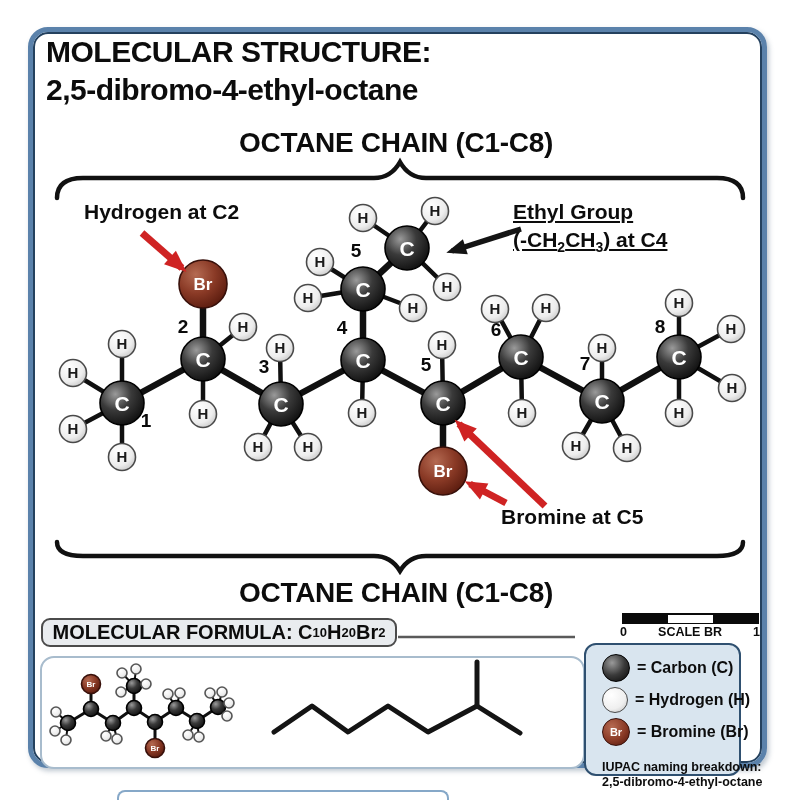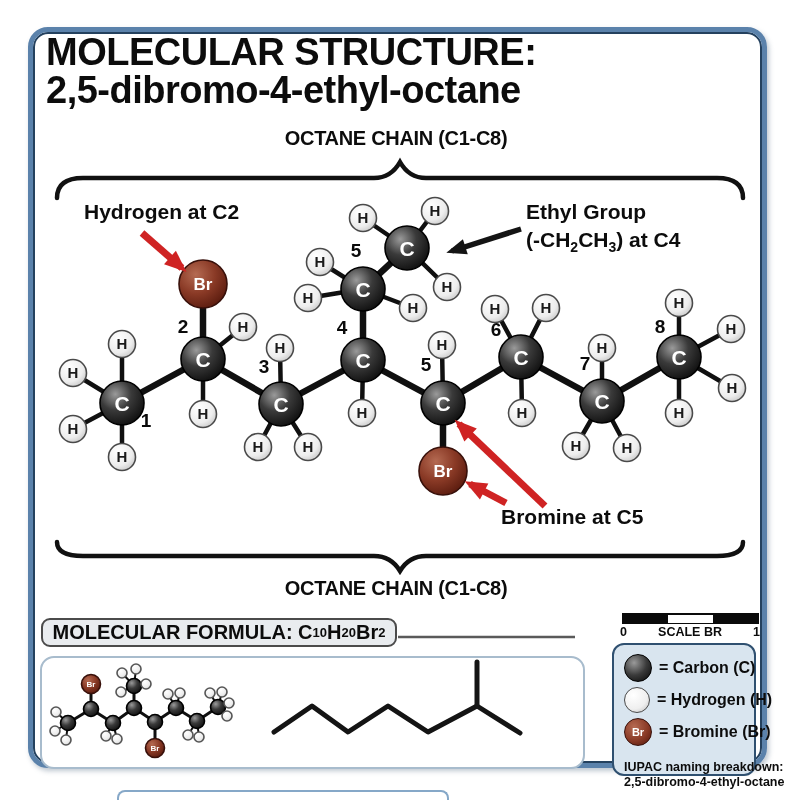--- a/index.html
+++ b/index.html
@@ -3,42 +3,42 @@
 <meta charset="utf-8">
 <style>
   html,body{margin:0;padding:0;width:800px;height:800px;overflow:hidden;background:#fff;
     font-family:"Liberation Sans",sans-serif;}
   .stage{position:relative;width:800px;height:800px;background:#fff;}
   .frame{position:absolute;left:28px;top:27px;width:739px;height:741px;border:5px solid #5b82ab;
     border-radius:20px;box-shadow:inset 0 0 0 2px #24415e,2px 3px 5px rgba(110,130,150,.45);box-sizing:border-box;}
   #gfx{position:absolute;left:0;top:0;z-index:2;pointer-events:none;}
   #gfx text{font-family:"Liberation Sans",sans-serif;font-weight:bold;}
   .txt{position:absolute;z-index:3;color:#0c0c0c;font-weight:bold;white-space:nowrap;}
-  .title{left:46px;top:33px;font-size:38px;line-height:38px;letter-spacing:-.5px;}
-  .chain-label{left:0;width:792px;text-align:center;font-size:20px;letter-spacing:-.3px;}
+  .title{left:46px;top:33px;font-size:30px;line-height:38px;letter-spacing:-.5px;}
+  .chain-label{left:0;width:792px;text-align:center;font-size:28px;letter-spacing:-.3px;}
   .chain-top{top:127px;}
   .chain-bottom{top:577px;}
   .lbl{font-size:21px;}
   .lbl-brc2{left:84px;top:200px;}
-  .lbl-ethyl{left:526px;top:198px;line-height:28px;}
+  .lbl-ethyl{left:513px;top:198px;line-height:28px;text-decoration:underline;}
   .lbl-brc5{left:501px;top:505px;text-align:right;}
   sub.s{font-size:14px;vertical-align:-5px;line-height:0;}
   .formula-box{position:absolute;left:41px;top:618px;width:356px;height:29px;z-index:3;
     background:#e9ecef;border:2.5px solid #4b4b4b;border-radius:9px;box-sizing:border-box;
     display:flex;align-items:center;justify-content:center;font-weight:bold;font-size:20px;color:#0c0c0c;}
   .formula-box sub.s{font-size:13px;vertical-align:-4px;}
   .panel-bl{position:absolute;left:40px;top:656px;width:545px;height:113px;z-index:1;
     background:#fff;border:2px solid #a8bccd;border-radius:14px;box-sizing:border-box;}
   .scalebar{position:absolute;left:622px;top:613px;width:137px;height:11px;background:#0a0a0a;z-index:3;}
   .scalebar .seg{position:absolute;left:46px;top:1.5px;width:45px;height:8px;background:#fff;}
   .scalelabels{position:absolute;left:620px;top:625px;width:140px;z-index:3;display:flex;
     justify-content:space-between;font-size:12.5px;font-weight:bold;color:#0c0c0c;}
-  .legend{position:absolute;left:612px;top:643px;width:144px;height:133px;z-index:3;
+  .legend{position:absolute;left:584px;top:643px;width:157px;height:133px;z-index:3;
     background:#d9e5ef;border:2.5px solid #2f5070;border-radius:12px;box-sizing:border-box;
-    padding:9px 6px 5px 10px;}
+    padding:9px 6px 5px 16px;}
   .leg-row{display:flex;align-items:center;margin-bottom:5px;}
   .sphere{width:26px;height:26px;border-radius:50%;margin-right:7px;flex:0 0 auto;
     display:flex;align-items:center;justify-content:center;}
   .sphere-c{background:radial-gradient(circle at 35% 30%,#9a9a9a,#3a3a3a 50%,#0a0a0a 95%);border:1px solid #000;}
   .sphere-h{width:24px;height:24px;background:radial-gradient(circle at 35% 30%,#fff,#efefef 60%,#c2c2c2 95%);border:1.5px solid #4a4a4a;}
   .sphere-br{background:radial-gradient(circle at 35% 30%,#b56a52,#8a3a26 55%,#54180c 95%);border:1px solid #38100a;
     color:#fff;font-size:11px;font-weight:bold;}
   .leg-label{font-size:16px;font-weight:bold;color:#0c0c0c;white-space:nowrap;}
   .leg-footer{font-size:12.5px;font-weight:bold;color:#0c0c0c;line-height:15px;margin-top:14px;white-space:nowrap;}
   .partial-bottom{position:absolute;left:117px;top:790px;width:332px;height:22px;z-index:1;

